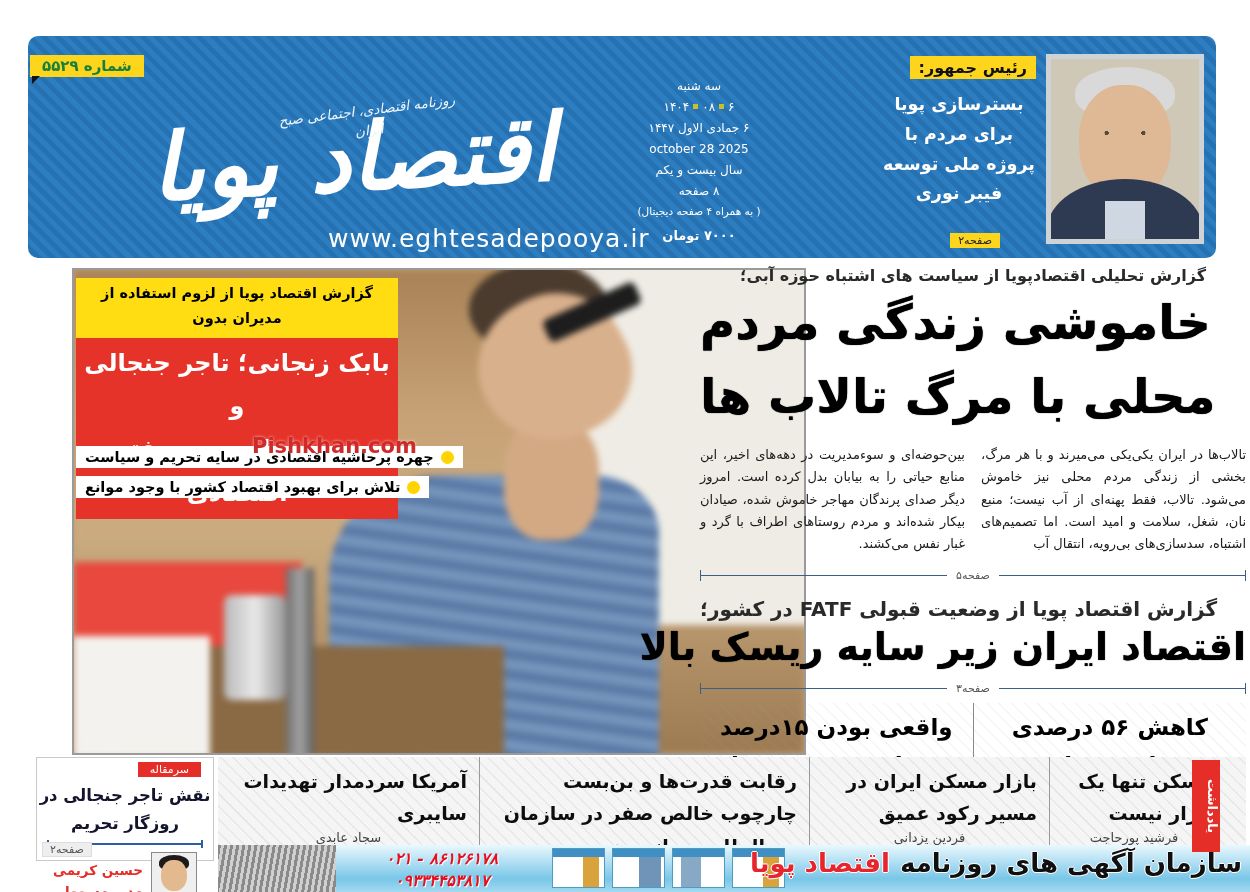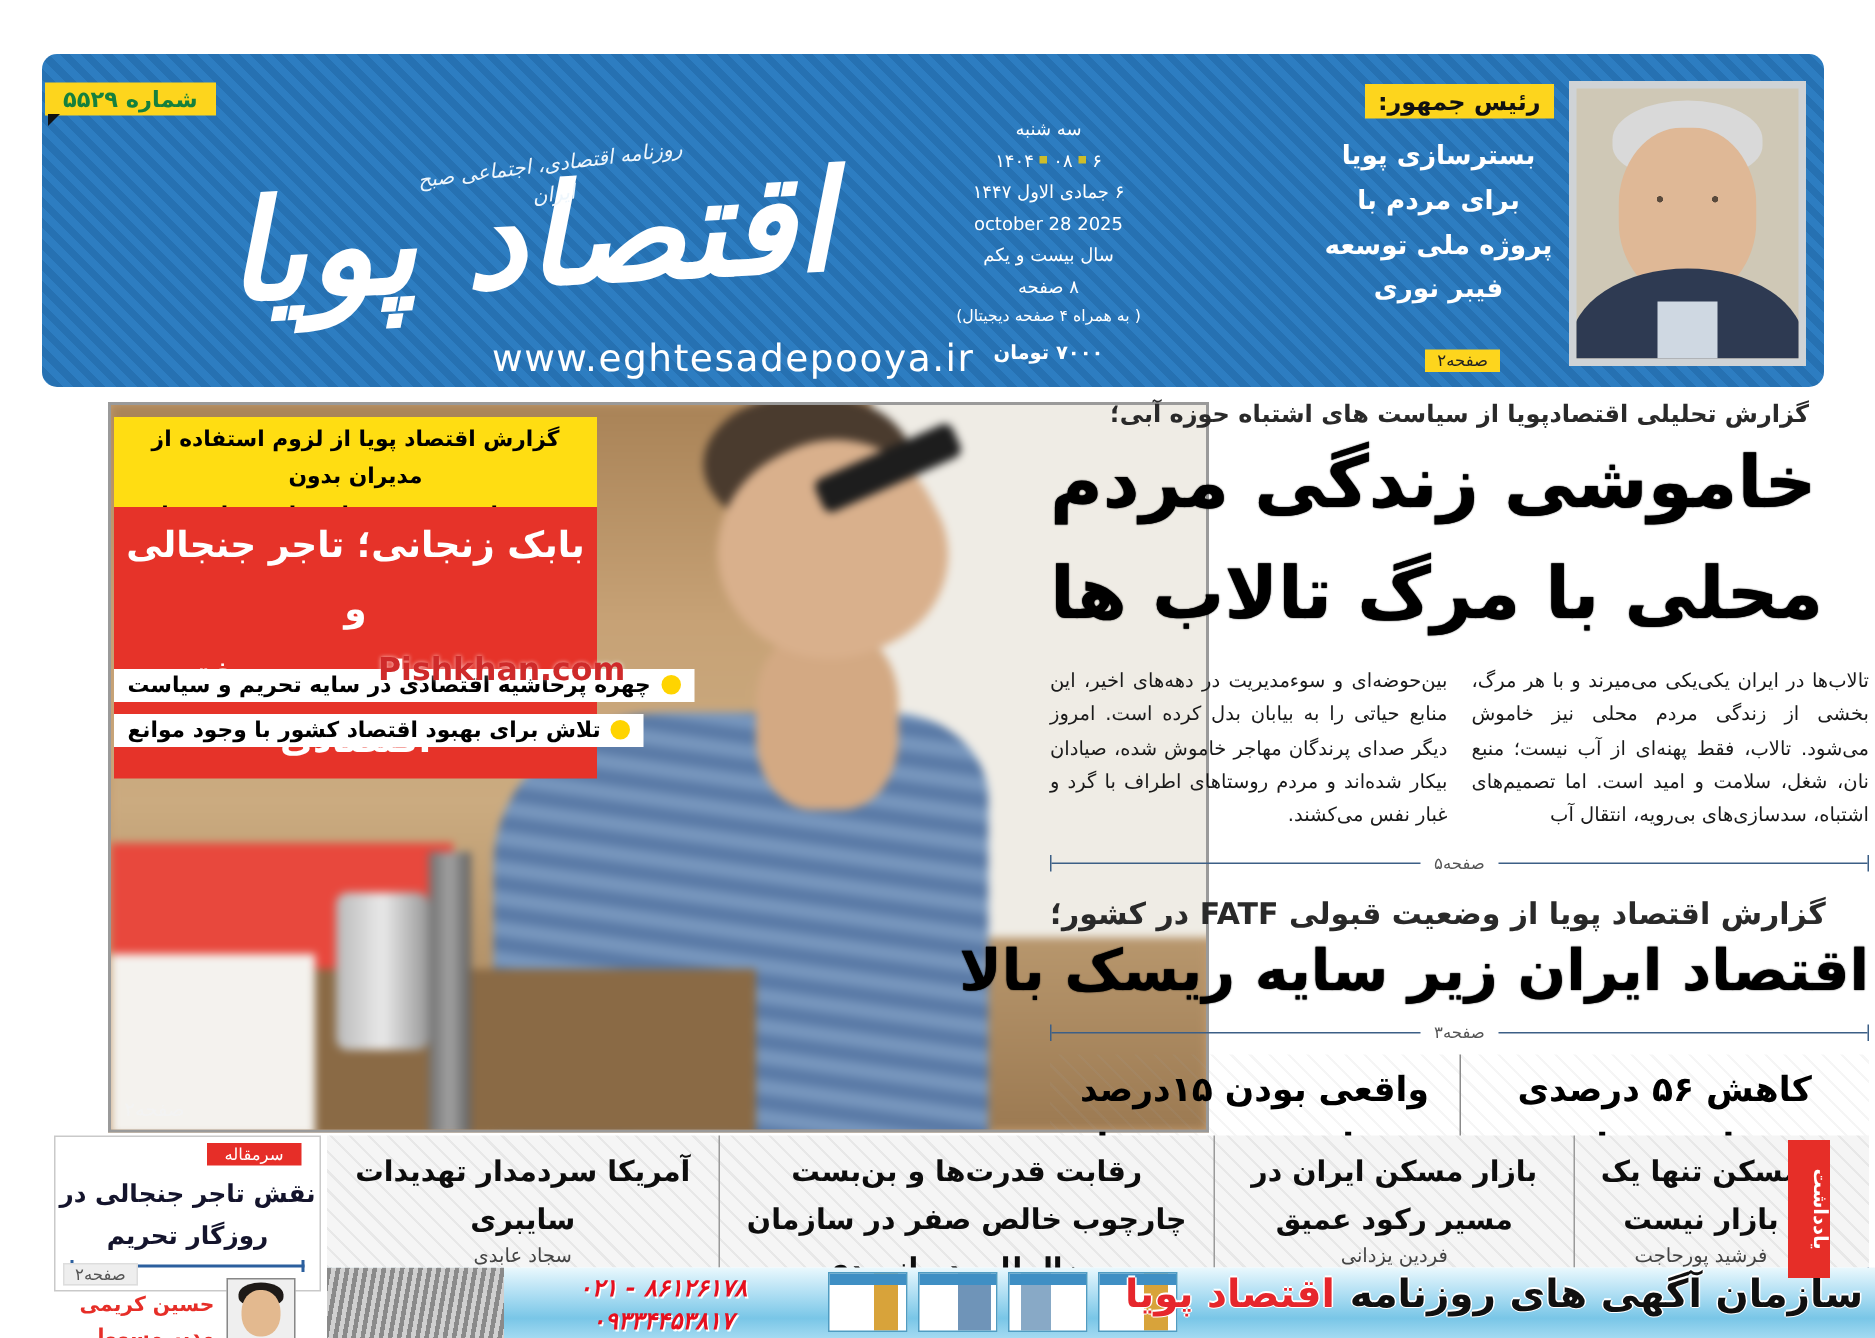--- a/index.html
+++ b/index.html
@@ -98,21 +98,21 @@
   .brief .bh{font-size:23px;font-weight:bold;color:#000;text-align:center;line-height:1.65;}
   .brief .bp{margin-top:auto;font-size:11.5px;color:#666;text-align:left;direction:ltr;}
   .endrule{margin-top:6px;}
 
   
   .bottomstrip{position:absolute;left:218px;top:757px;width:1028px;height:88px;display:flex;direction:rtl;
     background:#f5f5f5;
     background-image:repeating-linear-gradient(45deg,rgba(150,150,150,.14) 0 1.5px,transparent 1.5px 9px);}
   .bitem{display:flex;flex-direction:column;padding:8px 12px 3px;box-sizing:border-box;direction:rtl;}
   .bitem + .bitem{border-right:1px solid #9a9a9a;}
-  .bitem .bhead{font-size:19px;font-weight:bold;color:#0d0d0d;text-align:center;line-height:1.7;}
+  .bitem .bhead{font-size:19px;font-weight:bold;color:#0d0d0d;text-align:right;line-height:1.7;}
   .bitem .bauthor{margin-top:auto;font-size:13px;color:#444;text-align:center;}
   .bitem .bpage{font-size:11px;color:#777;text-align:left;direction:ltr;}
   .bi-0{flex:0 0 196px;padding-left:6px;padding-right:34px;}
   .bi-1{flex:0 0 240px;}
   .bi-2{flex:0 0 330px;}
   .bi-3{flex:0 0 262px;}
   .note-badge{position:absolute;left:1192px;top:760px;width:28px;height:92px;background:#e62e28;
     color:#fff;font-size:13px;font-weight:bold;writing-mode:vertical-rl;text-align:center;
     letter-spacing:1px;z-index:5;}
 

